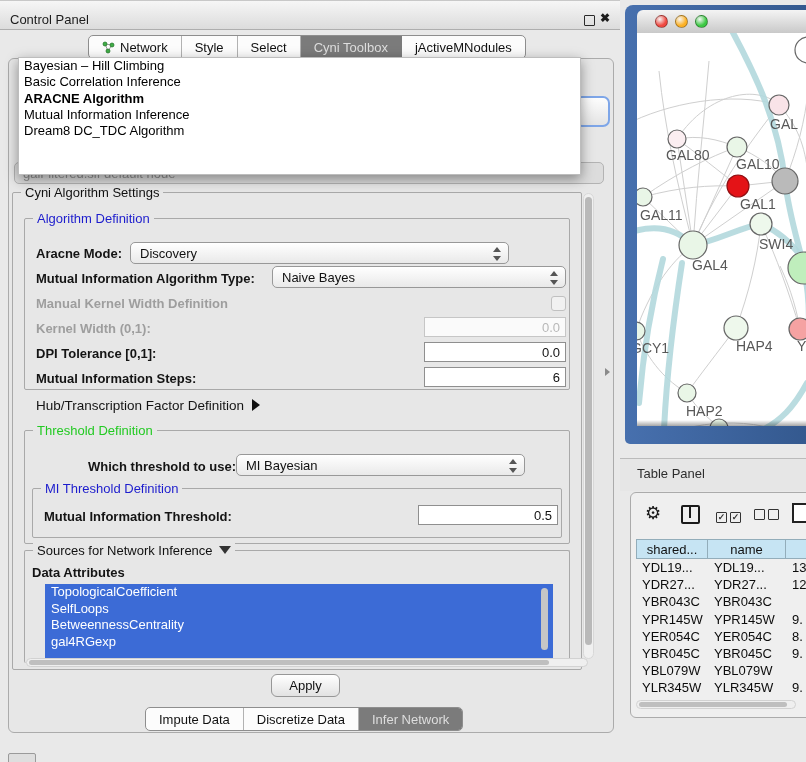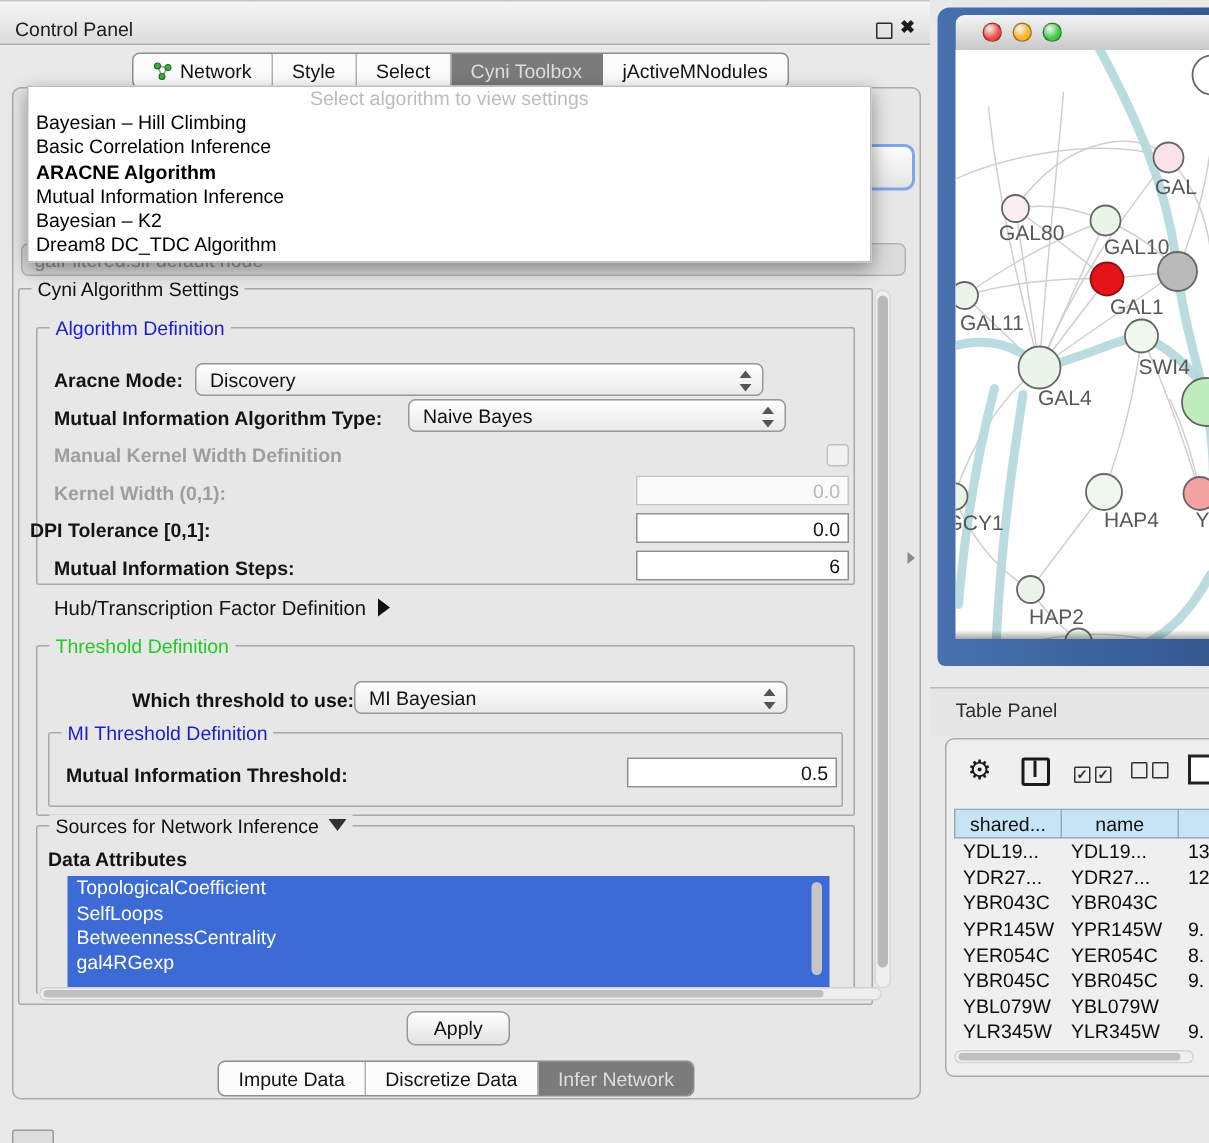--- a/index.html
+++ b/index.html
@@ -133,56 +133,54 @@
     </div>
     <div class="tab">
       <span>jActiveMNodules</span>
     </div>
   </div>
 
 <div class="abs remnant-combo"></div>
 <div class="abs remnant-bar">galFiltered.sif default node</div>
 
 <div class="abs popup">
-  <div class="pop-ph">Select algorithm to view settings</div>
   <div id="popup-list">
       <div class="pop-item">Bayesian – Hill Climbing</div>
       <div class="pop-item">Basic Correlation Inference</div>
       <div class="pop-item bold">ARACNE Algorithm</div>
       <div class="pop-item">Mutual Information Inference</div>
-      <div class="pop-item">Bayesian – K2</div>
       <div class="pop-item">Dream8 DC_TDC Algorithm</div>
     </div>
 </div>
 
 <div class="abs group" style="left:12px;top:192px;width:568px;height:476px">
   <span class="legend">Cyni Algorithm Settings</span>
 </div>
 <div class="abs vbar" style="left:583px;top:193px;height:466px">
   <div class="vthumb" style="top:3px;height:448px"></div>
 </div>
 
 <div class="abs group" style="left:24px;top:218px;width:544px;height:170px">
   <span class="legend blue">Algorithm Definition</span>
 </div>
 <div class="lbl b" style="left:36px;top:246px">Aracne Mode:</div>
 <div class="combo" style="left:130px;top:242px;width:379px">
   <span>Discovery</span>
   <span class="stepper"></span>
 </div>
 <div class="lbl b" style="left:36px;top:271px">Mutual Information Algorithm Type:</div>
-<div class="combo" style="left:272px;top:266px;width:252px">
+<div class="combo" style="left:272px;top:266px;width:294px">
   <span>Naive Bayes</span>
   <span class="stepper"></span>
 </div>
 <div class="lbl dis" style="left:36px;top:296px">Manual Kernel Width Definition</div>
 <div class="cb" style="left:551px;top:296px"></div>
 <div class="lbl dis" style="left:36px;top:321px">Kernel Width (0,1):</div>
 <div class="input disabled" style="left:424px;top:317px;width:142px">0.0</div>
-<div class="lbl b" style="left:20px;top:346px">DPI Tolerance [0,1]:</div>
+<div class="lbl b" style="left:36px;top:346px">DPI Tolerance [0,1]:</div>
 <div class="input" style="left:424px;top:342px;width:142px">0.0</div>
 <div class="lbl b" style="left:36px;top:371px">Mutual Information Steps:</div>
 <div class="input" style="left:424px;top:367px;width:142px">6</div>
 
 <div class="lbl" style="left:36px;top:398px;font-size:13.5px">
   <span>Hub/Transcription Factor Definition</span><span class="tri-right"></span>
 </div>
 
 <div class="abs group" style="left:24px;top:430px;width:544px;height:112px">
   <span class="legend green">Threshold Definition</span>

